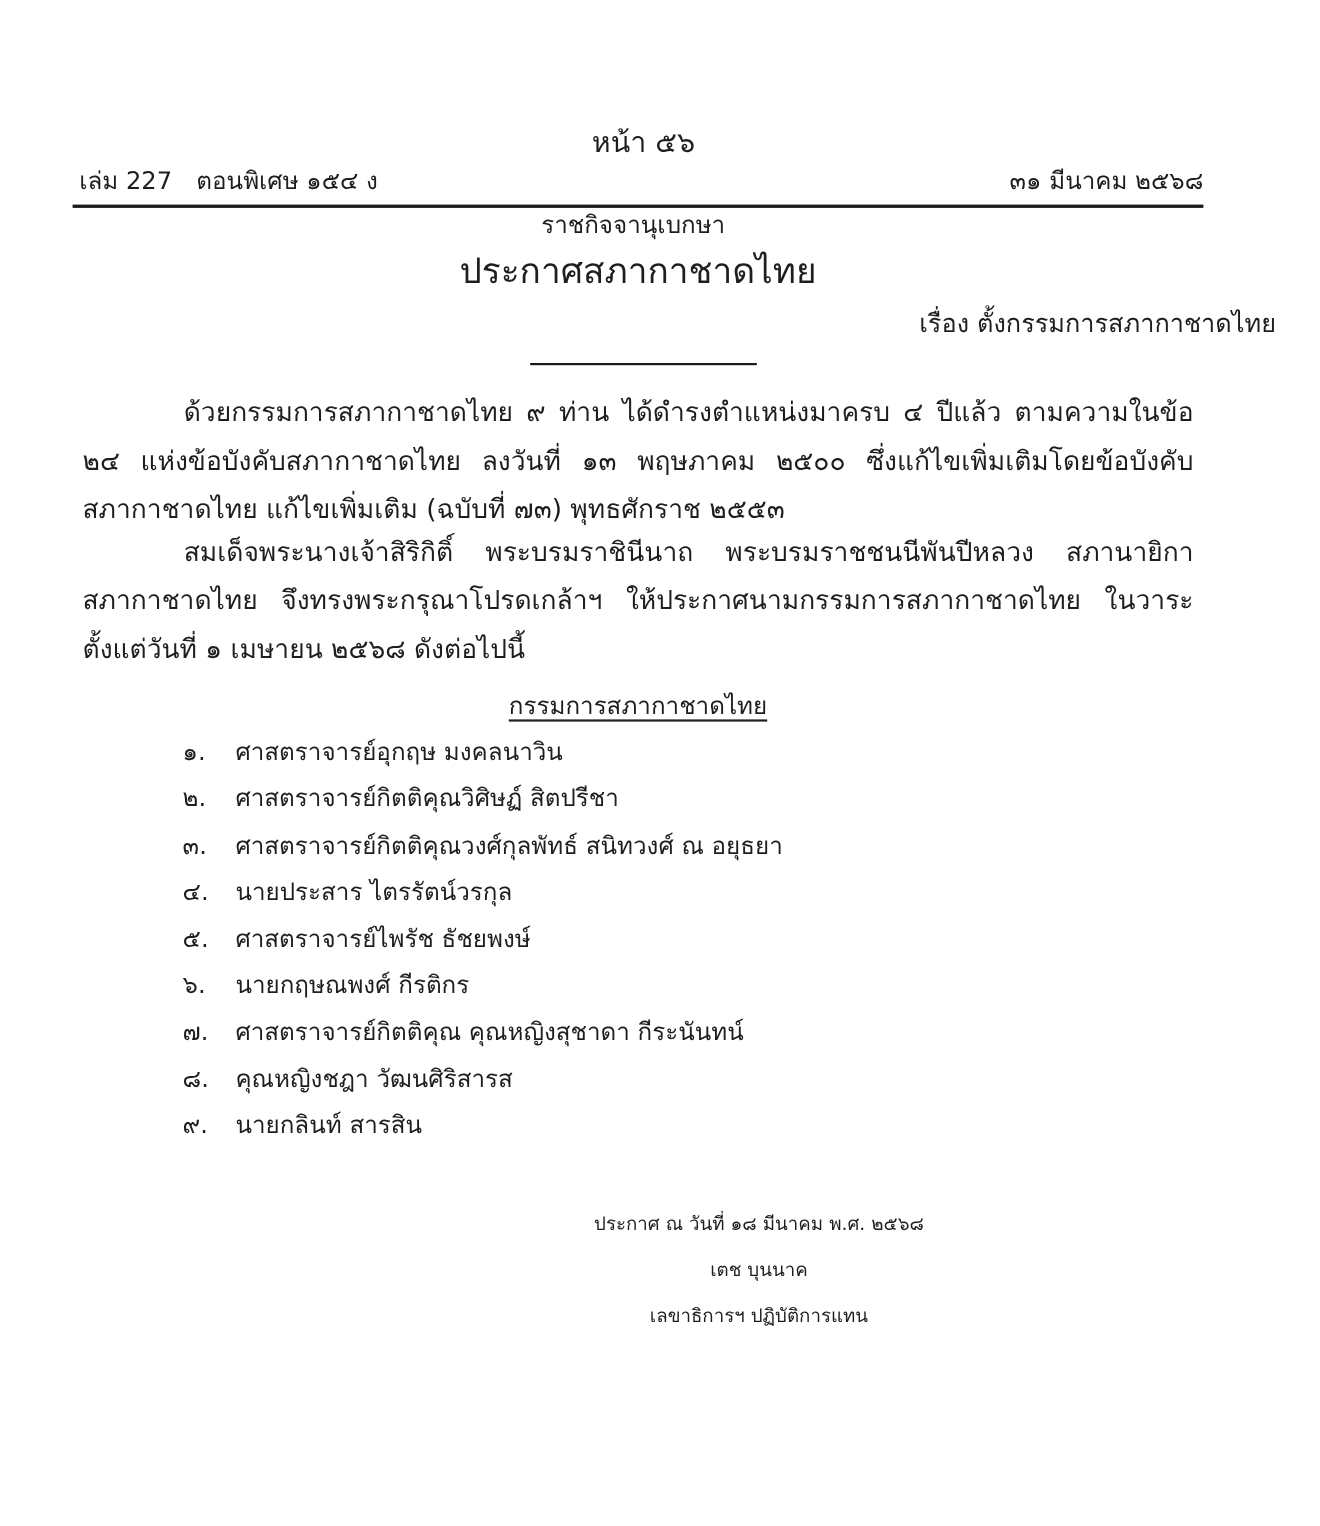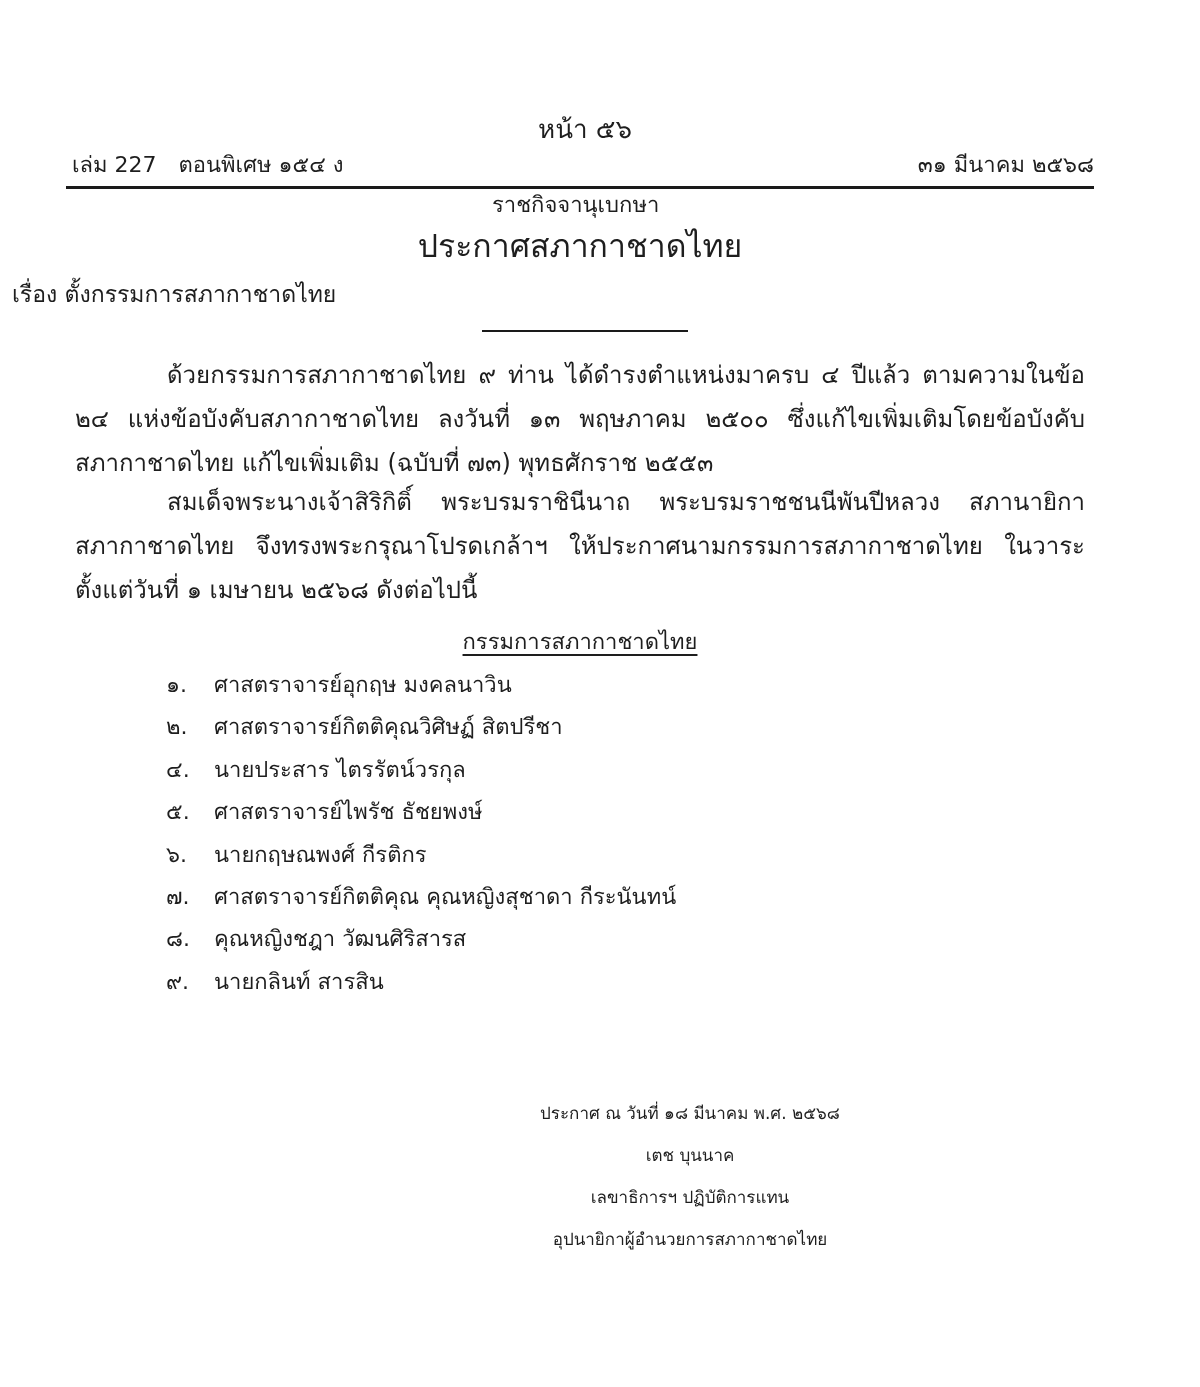--- a/index.html
+++ b/index.html
@@ -41,22 +41,22 @@
       left: 66px; top: 186px; width: 1028px; height: 3px;
       background: #1a1a1a;
     }
 
     .title {
       left: 0; width: 1160px; top: 220px;
       text-align: center;
       font-size: 32px;
     }
     .subject {
-      left: 12px; width: 1160px; top: 276px;
-      text-align: left;
+      left: 0; width: 1160px; top: 276px;
+      text-align: right;
       font-size: 23px;
     }
     .title-rule {
       left: 482px; top: 330px; width: 206px; height: 2px;
       background: #1a1a1a;
     }
 
     .para {
       left: 75px; width: 1010px;
       font-size: 24px;
@@ -122,28 +122,28 @@
 
   <div class="abs para para-1"><span class="indent"></span><span>ด้วยกรรมการสภากาชาดไทย ๙ ท่าน ได้ดำรงตำแหน่งมาครบ ๔ ปีแล้ว ตามความในข้อ ๒๔ แห่งข้อบังคับสภากาชาดไทย ลงวันที่ ๑๓ พฤษภาคม ๒๕๐๐ ซึ่งแก้ไขเพิ่มเติมโดยข้อบังคับสภากาชาดไทย แก้ไขเพิ่มเติม (ฉบับที่ ๗๓) พุทธศักราช ๒๕๕๓</span></div>
 
   <div class="abs para para-2"><span class="indent"></span><span>สมเด็จพระนางเจ้าสิริกิติ์ พระบรมราชินีนาถ พระบรมราชชนนีพันปีหลวง สภานายิกาสภากาชาดไทย จึงทรงพระกรุณาโปรดเกล้าฯ ให้ประกาศนามกรรมการสภากาชาดไทย ในวาระตั้งแต่วันที่ ๑ เมษายน ๒๕๖๘ ดังต่อไปนี้</span></div>
 
   <div class="abs committee-heading">กรรมการสภากาชาดไทย</div>
 
   <ul class="abs member-list">
     <li class="member"><span class="num">๑.</span><span>ศาสตราจารย์อุกฤษ  มงคลนาวิน</span></li>
     <li class="member"><span class="num">๒.</span><span>ศาสตราจารย์กิตติคุณวิศิษฏ์  สิตปรีชา</span></li>
+    <li class="member"><span class="num">๓.</span><span>ศาสตราจารย์กิตติคุณวงศ์กุลพัทธ์  สนิทวงศ์ ณ อยุธยา</span></li>
     <li class="member"><span class="num">๔.</span><span>นายประสาร  ไตรรัตน์วรกุล</span></li>
     <li class="member"><span class="num">๕.</span><span>ศาสตราจารย์ไพรัช  ธัชยพงษ์</span></li>
     <li class="member"><span class="num">๖.</span><span>นายกฤษณพงศ์  กีรติกร</span></li>
     <li class="member"><span class="num">๗.</span><span>ศาสตราจารย์กิตติคุณ คุณหญิงสุชาดา  กีระนันทน์</span></li>
     <li class="member"><span class="num">๘.</span><span>คุณหญิงชฎา  วัฒนศิริสารส</span></li>
     <li class="member"><span class="num">๙.</span><span>นายกลินท์  สารสิน</span></li>
   </ul>
 
   <div class="abs signature">
     <div>ประกาศ ณ วันที่ ๑๘ มีนาคม พ.ศ. ๒๕๖๘</div>
     <div>เตช บุนนาค</div>
     <div>เลขาธิการฯ ปฏิบัติการแทน</div>
-    <div>อุปนายิกาผู้อำนวยการสภากาชาดไทย</div>
   </div>
 
 </div>
 
 </body></html>

